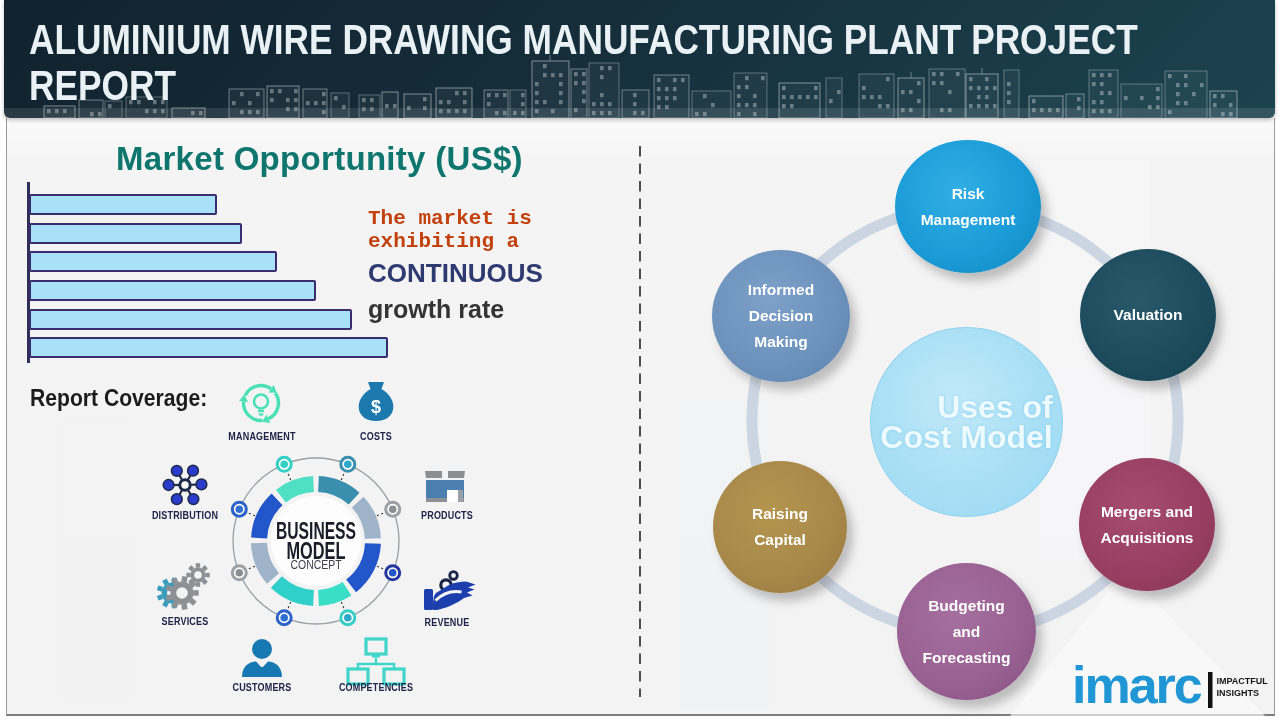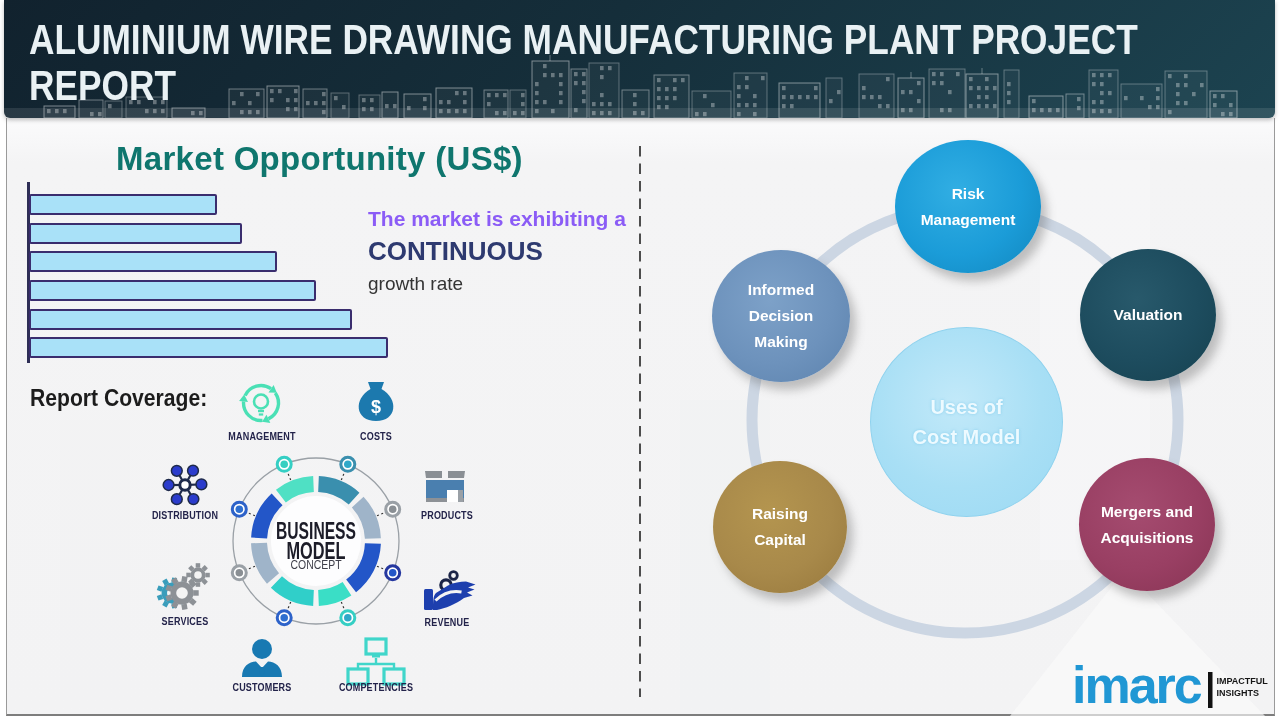--- a/index.html
+++ b/index.html
@@ -25,36 +25,36 @@
   #divider { position:absolute; left:639px; top:146px; height:551px; width:3px; }
 
   
   #mo-title { position:absolute; left:116px; top:140px; font-size:33px;
     font-weight:bold; color:#0f766e; letter-spacing:0.3px; }
   #axis { position:absolute; left:27px; top:182px; width:3px; height:181px;
     background:#2e2e56; }
   .bar { position:absolute; left:29px; height:21px; background:#a9e1f8;
     border:2px solid #3a2d6e; border-radius:2px; }
   #mtext { position:absolute; left:368px; top:207px; width:270px; color:#333333; }
-  #mtext .l1 { font-size:21px; font-weight:bold; color:#8b5cf6; }
+  #mtext .l1 { font-size:21px; font-weight:bold; color:#c2410c;font-family:Liberation Mono, monospace; }
   #mtext .l2 { font-size:26px; font-weight:bold; color:#2e3a70; margin-top:5px; }
-  #mtext .l3 { font-size:19px; font-weight:normal; color:#343434; margin-top:6px; }
+  #mtext .l3 { font-size:25px; font-weight:bold; color:#343434; margin-top:6px; }
   #rc { position:absolute; left:30px; top:384px; font-size:24px; font-weight:bold;
     color:#1c1c1c; transform:scaleX(0.88); transform-origin:0 0; }
 
   .iclabel { position:absolute; font-size:10px; font-weight:bold; color:#23234a;
     letter-spacing:0.2px; text-align:center; transform:scaleX(0.9); }
 
   
   .sat { position:absolute; border-radius:50%; display:flex; align-items:center;
     justify-content:center; text-align:center; color:#ffffff; font-weight:bold;
     font-size:15.5px; line-height:26px; box-shadow:6px 8px 10px rgba(90,90,90,0.35); }
   #center-circle { position:absolute; border-radius:50%;
-    display:flex; align-items:center; justify-content:center; text-align:center;
-    font-weight:bold; font-size:20px; line-height:30px; color:#edfaff;
+    display:flex; align-items:center; justify-content:center; text-align:right;
+    font-weight:bold; font-size:32px; line-height:30px; color:#edfaff;
     text-shadow:0 0 3px rgba(120,200,235,0.8); }
 
   
   #imarc { position:absolute; left:1072px; top:656px; width:200px; height:60px; }
 </style>
 </head>
 <body>
 <div id="page">
 
   <div id="panel"></div>
@@ -481,20 +481,22 @@
   <div class="sat" style="left:895px; top:140px; width:146px; height:133px;
        background:radial-gradient(circle at 42% 38%, #31aee3 0%, #1b9cd8 55%, #1186bd 100%);">Risk<br>Management</div>
   <div class="sat" style="left:1080px; top:249px; width:136px; height:132px;
        background:radial-gradient(circle at 42% 38%, #28596b 0%, #1d4c5e 55%, #16414f 100%);text-align:right;">Valuation</div>
   <div class="sat" style="left:712px; top:250px; width:138px; height:132px;
        background:radial-gradient(circle at 42% 38%, #7da1c8 0%, #6d92bc 55%, #5c82ad 100%);">Informed<br>Decision<br>Making</div>
   <div class="sat" style="left:713px; top:461px; width:134px; height:132px;
        background:radial-gradient(circle at 42% 38%, #b4954f 0%, #a8894a 55%, #97783c 100%);">Raising<br>Capital</div>
   <div class="sat" style="left:1079px; top:458px; width:136px; height:133px;
        background:radial-gradient(circle at 42% 38%, #a54c70 0%, #993f63 55%, #873453 100%);">Mergers and<br>Acquisitions</div>
+  <div class="sat" style="left:897px; top:563px; width:139px; height:137px;
+       background:radial-gradient(circle at 42% 38%, #a56f9f 0%, #996293 55%, #885183 100%);">Budgeting<br>and<br>Forecasting</div>
 
   <svg id="imarc" viewBox="0 0 200 60">
     <text x="0" y="47" font-family="Liberation Sans, sans-serif" font-weight="bold" font-size="52" fill="#2097d4" letter-spacing="-2">imarc</text>
     <rect x="136" y="16" width="4.5" height="36" fill="#111111"></rect>
     <text x="144.5" y="28" font-family="Liberation Sans, sans-serif" font-weight="bold" font-size="9" fill="#161616">IMPACTFUL</text>
     <text x="144.5" y="40" font-family="Liberation Sans, sans-serif" font-weight="bold" font-size="9" fill="#161616">INSIGHTS</text>
   </svg>
 
 </div>
 

